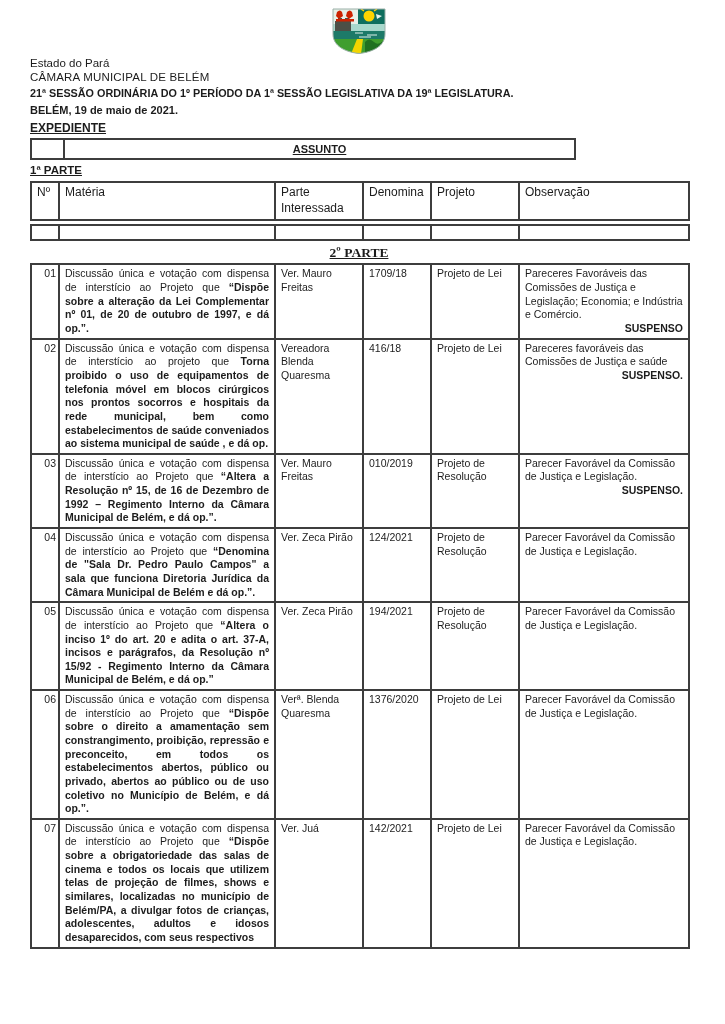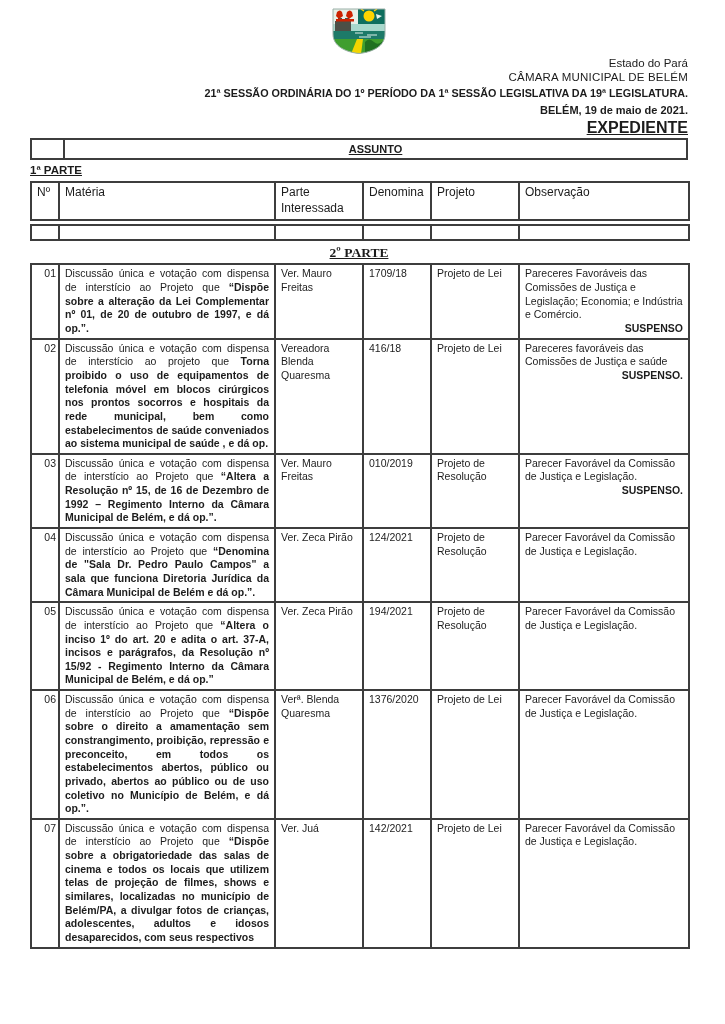--- a/index.html
+++ b/index.html
@@ -11,33 +11,33 @@
   }
   .page {
     width: 725px; height: 1024px;
     background: #ffffff;
     overflow: hidden;
     position: relative;
   }
   .content { margin-left: 30px; width: 658px; }
 
   
-  .doc-header { text-align: right; }
+  .doc-header { text-align: left; }
   .crest { display: block; margin: 8px auto 2px auto; width: 56px; height: 46px; }
   .line-state { font-size: 11.5px; line-height: 14px; }
   .line-inst { font-size: 11.5px; line-height: 14px; letter-spacing: .2px; }
   .line-session { font-size: 10.8px; line-height: 14px; font-weight: bold; margin-top: 2px; }
   .line-date { font-size: 11px; line-height: 14px; font-weight: bold; margin-top: 3px; }
   .line-expediente {
-    font-size: 16px; line-height: 14px; font-weight: bold;
+    font-size: 12px; line-height: 14px; font-weight: bold;
     text-decoration: underline; margin-top: 4px; margin-bottom: 3px;
   }
 
   
-  table { border-collapse: collapse; width: 658px; table-layout: fixed; }
+  table { border-collapse: collapse; width: 546px; table-layout: fixed; }
   td {
     border: 2px solid #3d3d3d;
     vertical-align: top;
     font-size: 10.5px;
     line-height: 1.3;
     padding: 2px 5px;
     overflow: hidden;
   }
   .assunto-table td.assunto-cell {
     text-align: center; font-weight: bold; text-decoration: underline;

